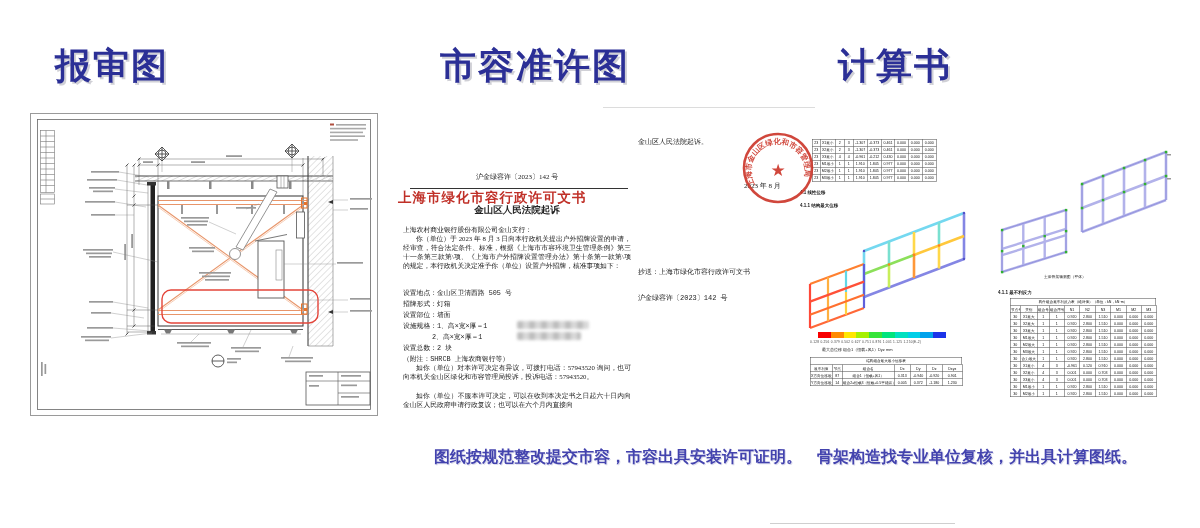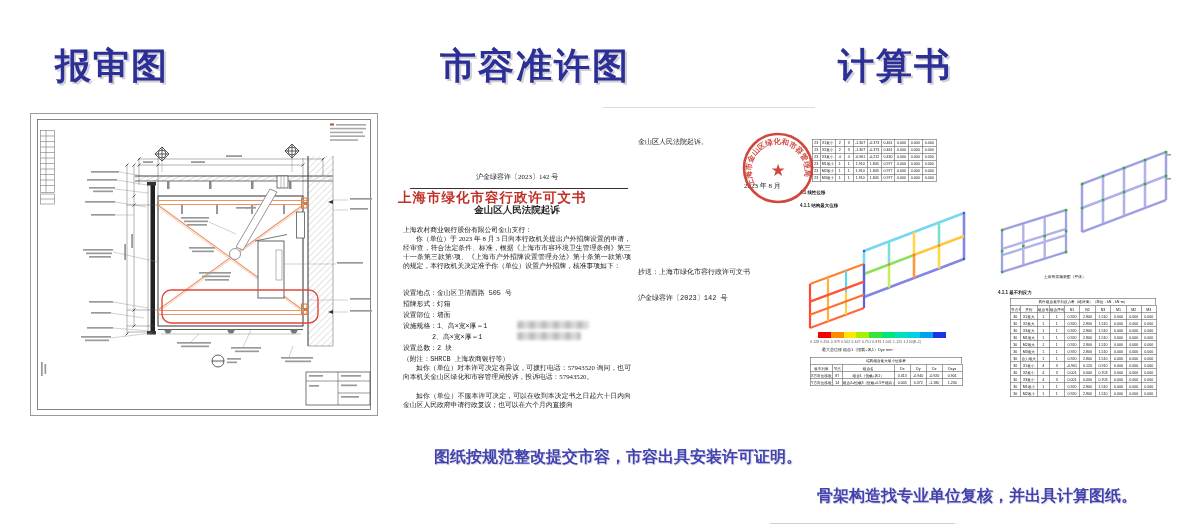--- a/index.html
+++ b/index.html
@@ -780,15 +780,15 @@
             <td>1.510</td>
             <td>0.000</td>
             <td>0.000</td>
             <td>0.000</td>
           </tr>
         </tbody>
     </table>
   </div>
 
   <div class="step-caption" style="left:428px;top:447px;">图纸按规范整改提交市容，市容出具安装许可证明。</div>
-  <div class="step-caption" style="left:787px;top:447px;margin-top:39px;">骨架构造找专业单位复核，并出具计算图纸。</div>
+  <div class="step-caption" style="left:787px;top:447px;">骨架构造找专业单位复核，并出具计算图纸。</div>
 
 </div>
 
 </body></html>

